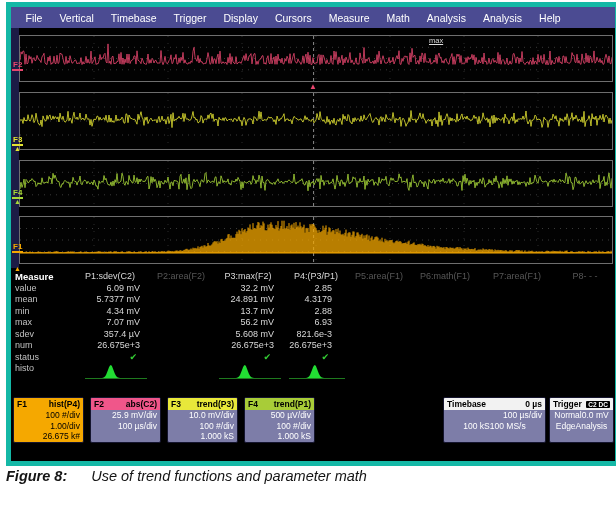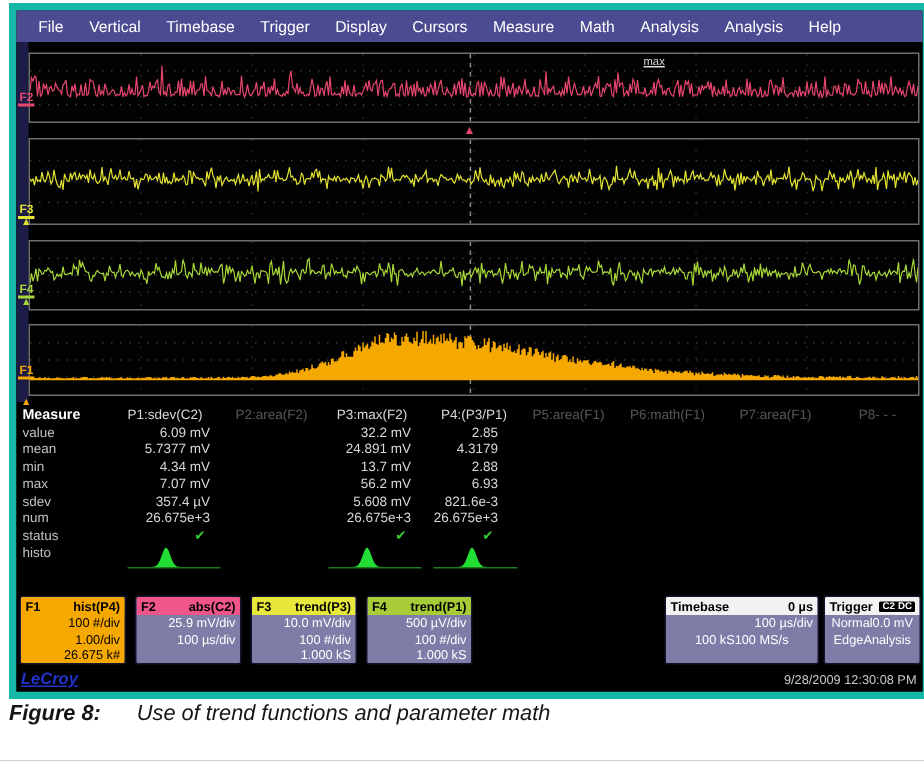--- a/index.html
+++ b/index.html
@@ -294,23 +294,19 @@
             <div class="dhead" style="background: rgb(168, 204, 56);">
               <span>F4</span>
               <span>trend(P1)</span>
             </div>
             <div class="dline">500 µV/div</div>
             <div class="dline">100 #/div</div>
             <div class="dline">1.000 kS</div>
           </div>
         </div>
 
-      <div class="statusbar">
-        <span class="logo">LeCroy</span>
-        <span class="timestamp">9/28/2009 12:30:08 PM</span>
-      </div>
     </div>
   </div>
 
   <div class="caption">
     <span class="cap-bold">Figure 8:</span><span>Use of trend functions and parameter math</span>
   </div>
 </div>
 
 </body></html>

